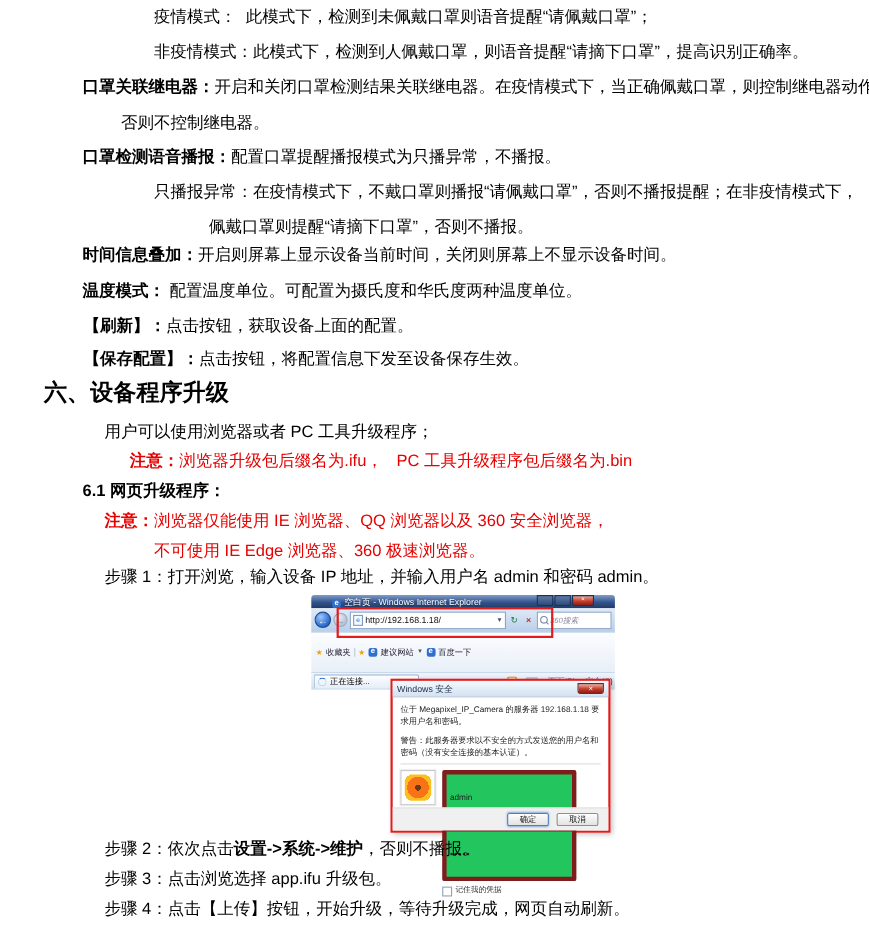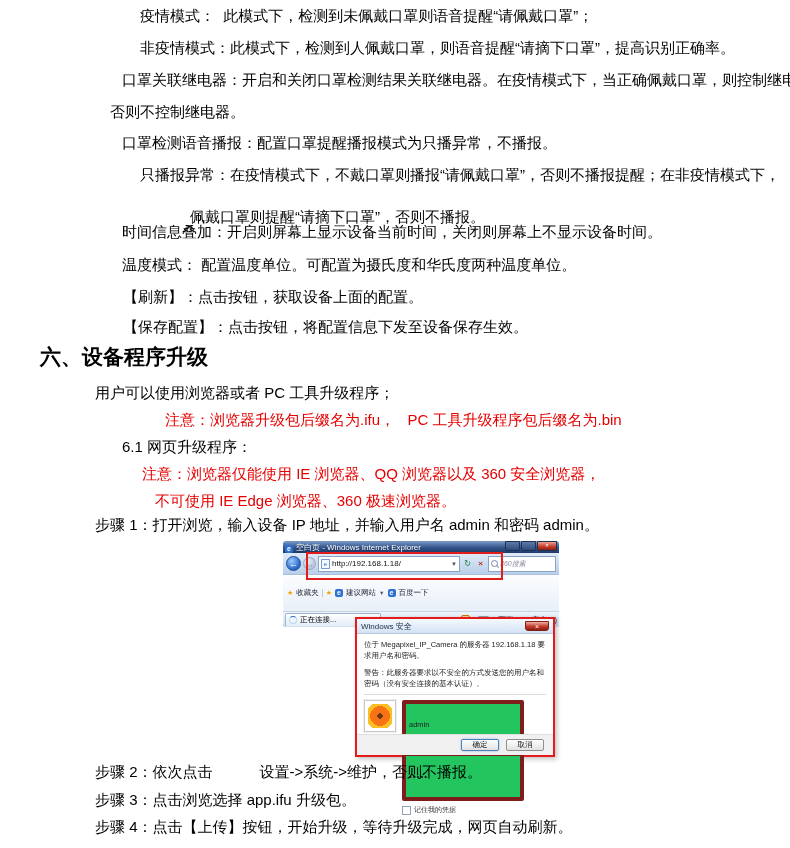--- a/index.html
+++ b/index.html
@@ -1,26 +1,26 @@
 <!DOCTYPE html>
 <html><head>
 <meta charset="utf-8">
 <style>
   html,body{margin:0;padding:0;width:790px;height:848px;overflow:hidden;background:#fff;}
   body{font-family:"Liberation Sans","DejaVu Sans",sans-serif;color:#000;}
   .page{position:relative;width:790px;height:848px;background:#fff;}
   .line{position:absolute;font-size:15px;white-space:pre;line-height:20px;}
-  .b{font-weight:normal;margin-left:47px;}
+  .b{font-weight:bold;}
   .red{color:#e60000;}
   .h1{position:absolute;font-size:21px;font-weight:bold;white-space:pre;}
 
   
   .shot{position:absolute;left:283px;top:541px;width:276px;height:218px;}
   .ie{position:absolute;left:0;top:0;right:0;height:60px;}
-  .ie-title{height:12px;background:linear-gradient(#7e9cc8,#33538b 55%,#203a66);border-radius:3px 3px 0 0;display:flex;align-items:flex-end;gap:3px;padding:0 2px;}
+  .ie-title{height:12px;background:linear-gradient(#7e9cc8,#33538b 55%,#203a66);border-radius:3px 3px 0 0;display:flex;align-items:flex-end;gap:3px;padding:0 19px;}
   .e-ico{width:8px;height:8px;border-radius:2px;background:#2f6fd0;color:#fff;font-size:7px;line-height:8px;text-align:center;font-weight:bold;flex:0 0 auto;}
   .ie-title-text{color:#fff;font-size:8px;white-space:nowrap;overflow:hidden;text-shadow:0 1px 1px #1a2c4e;}
   .winbtns{margin-left:auto;display:flex;gap:1px;align-items:flex-start;height:100%;}
   .winbtn{width:13px;height:8px;background:linear-gradient(#5c7aa8,#2e4a78);border:1px solid #1c3156;border-radius:0 0 2px 2px;}
   .winbtn.close{width:18px;background:linear-gradient(#ef9e8e,#c0392b 60%,#8e1f12);color:#fff;font-size:6px;line-height:7px;text-align:center;}
   .ie-nav{height:21px;background:linear-gradient(#dfeaf8,#b9cfe9);display:flex;align-items:center;gap:2px;padding:0 3px;position:relative;border-bottom:1px solid #a9bfd9;}
   .nav-circle{flex:0 0 auto;border-radius:50%;text-align:center;}
   .back{width:15px;height:15px;background:radial-gradient(circle at 35% 30%,#9cc8ff,#2a67c9 70%,#174a9e);color:#fff;font-size:9px;line-height:15px;border:1px solid #1d4d93;box-sizing:border-box;}
   .fwd{width:13px;height:13px;background:radial-gradient(circle at 35% 30%,#e8eef6,#b7c4d6 70%);color:#8a97a8;font-size:8px;line-height:13px;border:1px solid #9aa9bd;box-sizing:border-box;}
   .addr{flex:1;height:14px;background:#fff;border:1px solid #8ba4c4;display:flex;align-items:center;gap:2px;padding:0 2px;min-width:0;}
@@ -71,33 +71,33 @@
 <body>
 
 <div class="page">
 
   <div class="line" style="left:140px;top:6px"><span>疫情模式：  此模式下，检测到未佩戴口罩则语音提醒“请佩戴口罩”；</span></div>
   <div class="line" style="left:140px;top:38px"><span>非疫情模式：此模式下，检测到人佩戴口罩，则语音提醒“请摘下口罩”，提高识别正确率。</span></div>
   <div class="line" style="left:75px;top:70px"><span class="b">口罩关联继电器：</span><span>开启和关闭口罩检测结果关联继电器。在疫情模式下，当正确佩戴口罩，则控制继电器动作，</span></div>
   <div class="line" style="left:110px;top:102px"><span>否则不控制继电器。</span></div>
   <div class="line" style="left:75px;top:133px"><span class="b">口罩检测语音播报：</span><span>配置口罩提醒播报模式为只播异常，不播报。</span></div>
   <div class="line" style="left:140px;top:165px"><span>只播报异常：在疫情模式下，不戴口罩则播报“请佩戴口罩”，否则不播报提醒；在非疫情模式下，</span></div>
-  <div class="line" style="left:190px;top:207px"><span>佩戴口罩则提醒“请摘下口罩”，否则不播报。</span></div>
+  <div class="line" style="left:190px;top:197px"><span>佩戴口罩则提醒“请摘下口罩”，否则不播报。</span></div>
   <div class="line" style="left:75px;top:222px"><span class="b">时间信息叠加：</span><span>开启则屏幕上显示设备当前时间，关闭则屏幕上不显示设备时间。</span></div>
   <div class="line" style="left:75px;top:255px"><span class="b">温度模式：</span><span> 配置温度单位。可配置为摄氏度和华氏度两种温度单位。</span></div>
   <div class="line" style="left:76px;top:287px"><span class="b">【刷新】：</span><span>点击按钮，获取设备上面的配置。</span></div>
   <div class="line" style="left:76px;top:317px"><span class="b">【保存配置】：</span><span>点击按钮，将配置信息下发至设备保存生效。</span></div>
 
   <div class="h1" style="left:40px;top:343px">六、设备程序升级</div>
 
   <div class="line" style="left:95px;top:383px"><span>用户可以使用浏览器或者 PC 工具升级程序；</span></div>
   <div class="line red" style="left:118px;top:410px"><span class="b">注意：</span><span>浏览器升级包后缀名为.ifu，   PC 工具升级程序包后缀名为.bin</span></div>
   <div class="line b" style="left:75px;top:437px"><span>6.1 网页升级程序：</span></div>
   <div class="line red" style="left:95px;top:464px"><span class="b">注意：</span><span>浏览器仅能使用 IE 浏览器、QQ 浏览器以及 360 安全浏览器，</span></div>
-  <div class="line red" style="left:155px;top:491px"><span>不可使用 IE Edge 浏览器、360 极速浏览器。</span></div>
+  <div class="line red" style="left:140px;top:491px"><span>不可使用 IE Edge 浏览器、360 极速浏览器。</span></div>
   <div class="line" style="left:95px;top:515px"><span>步骤 1：打开浏览，输入设备 IP 地址，并输入用户名 admin 和密码 admin。</span></div>
 
   <div class="shot">
     <div class="ie">
       <div class="ie-title">
         <span class="e-ico">e</span>
         <span class="ie-title-text">空白页 - Windows Internet Explorer</span>
         <span class="winbtns">
           <span class="winbtn"></span>
           <span class="winbtn"></span>

